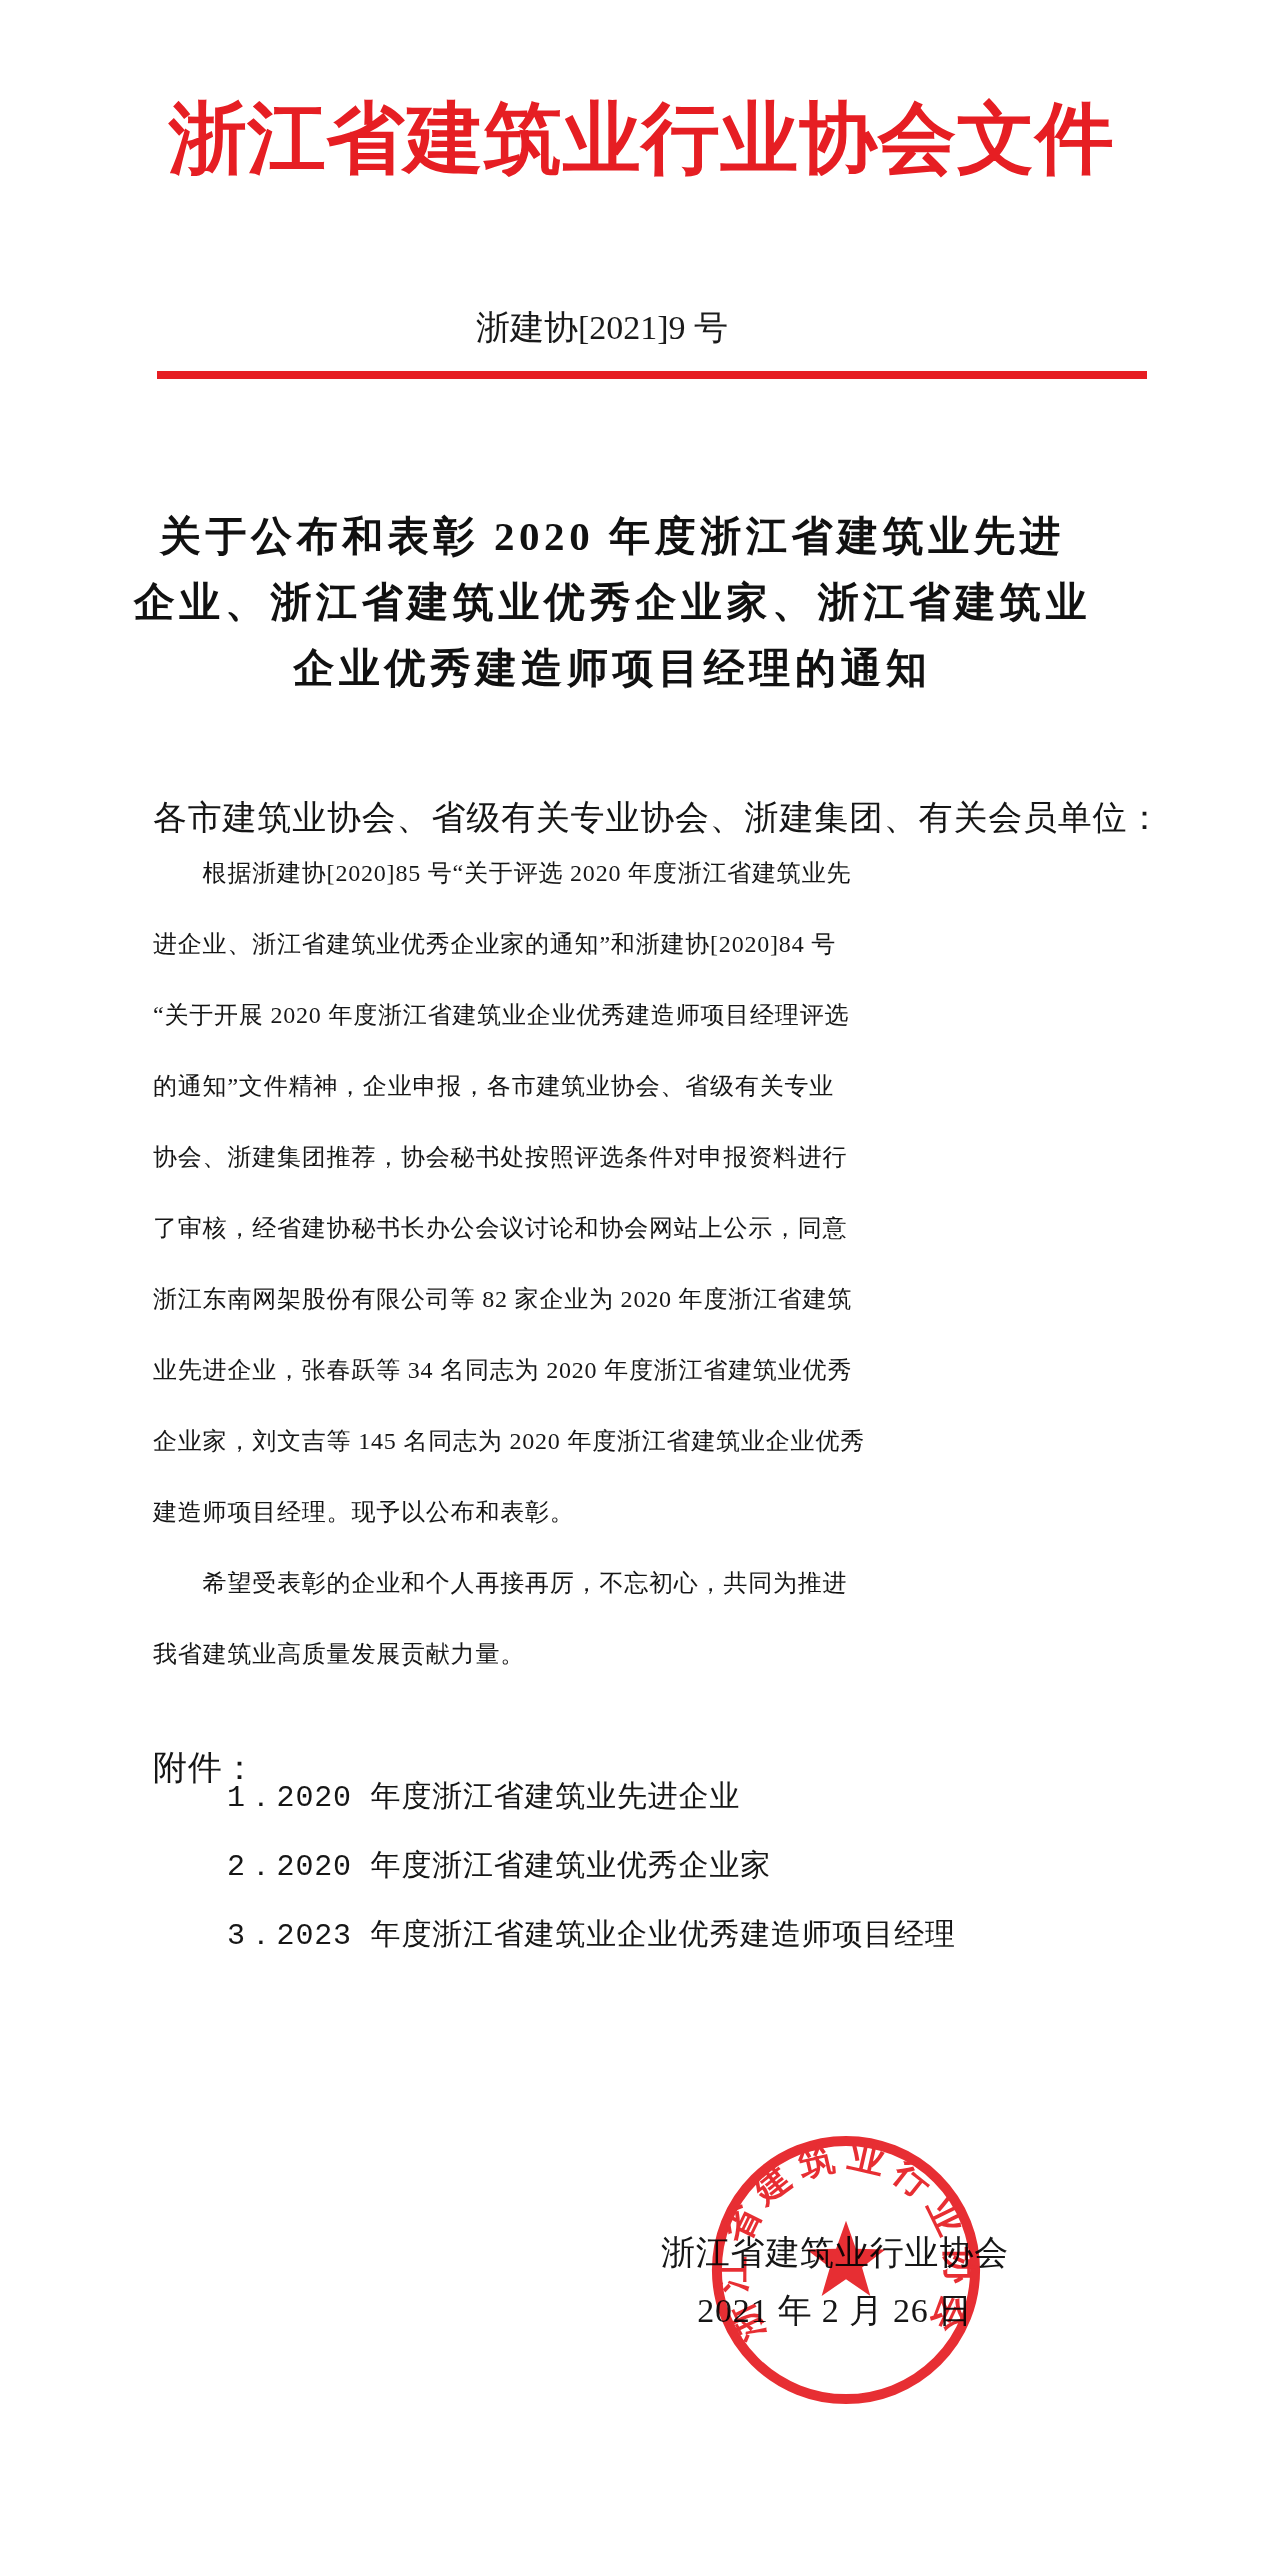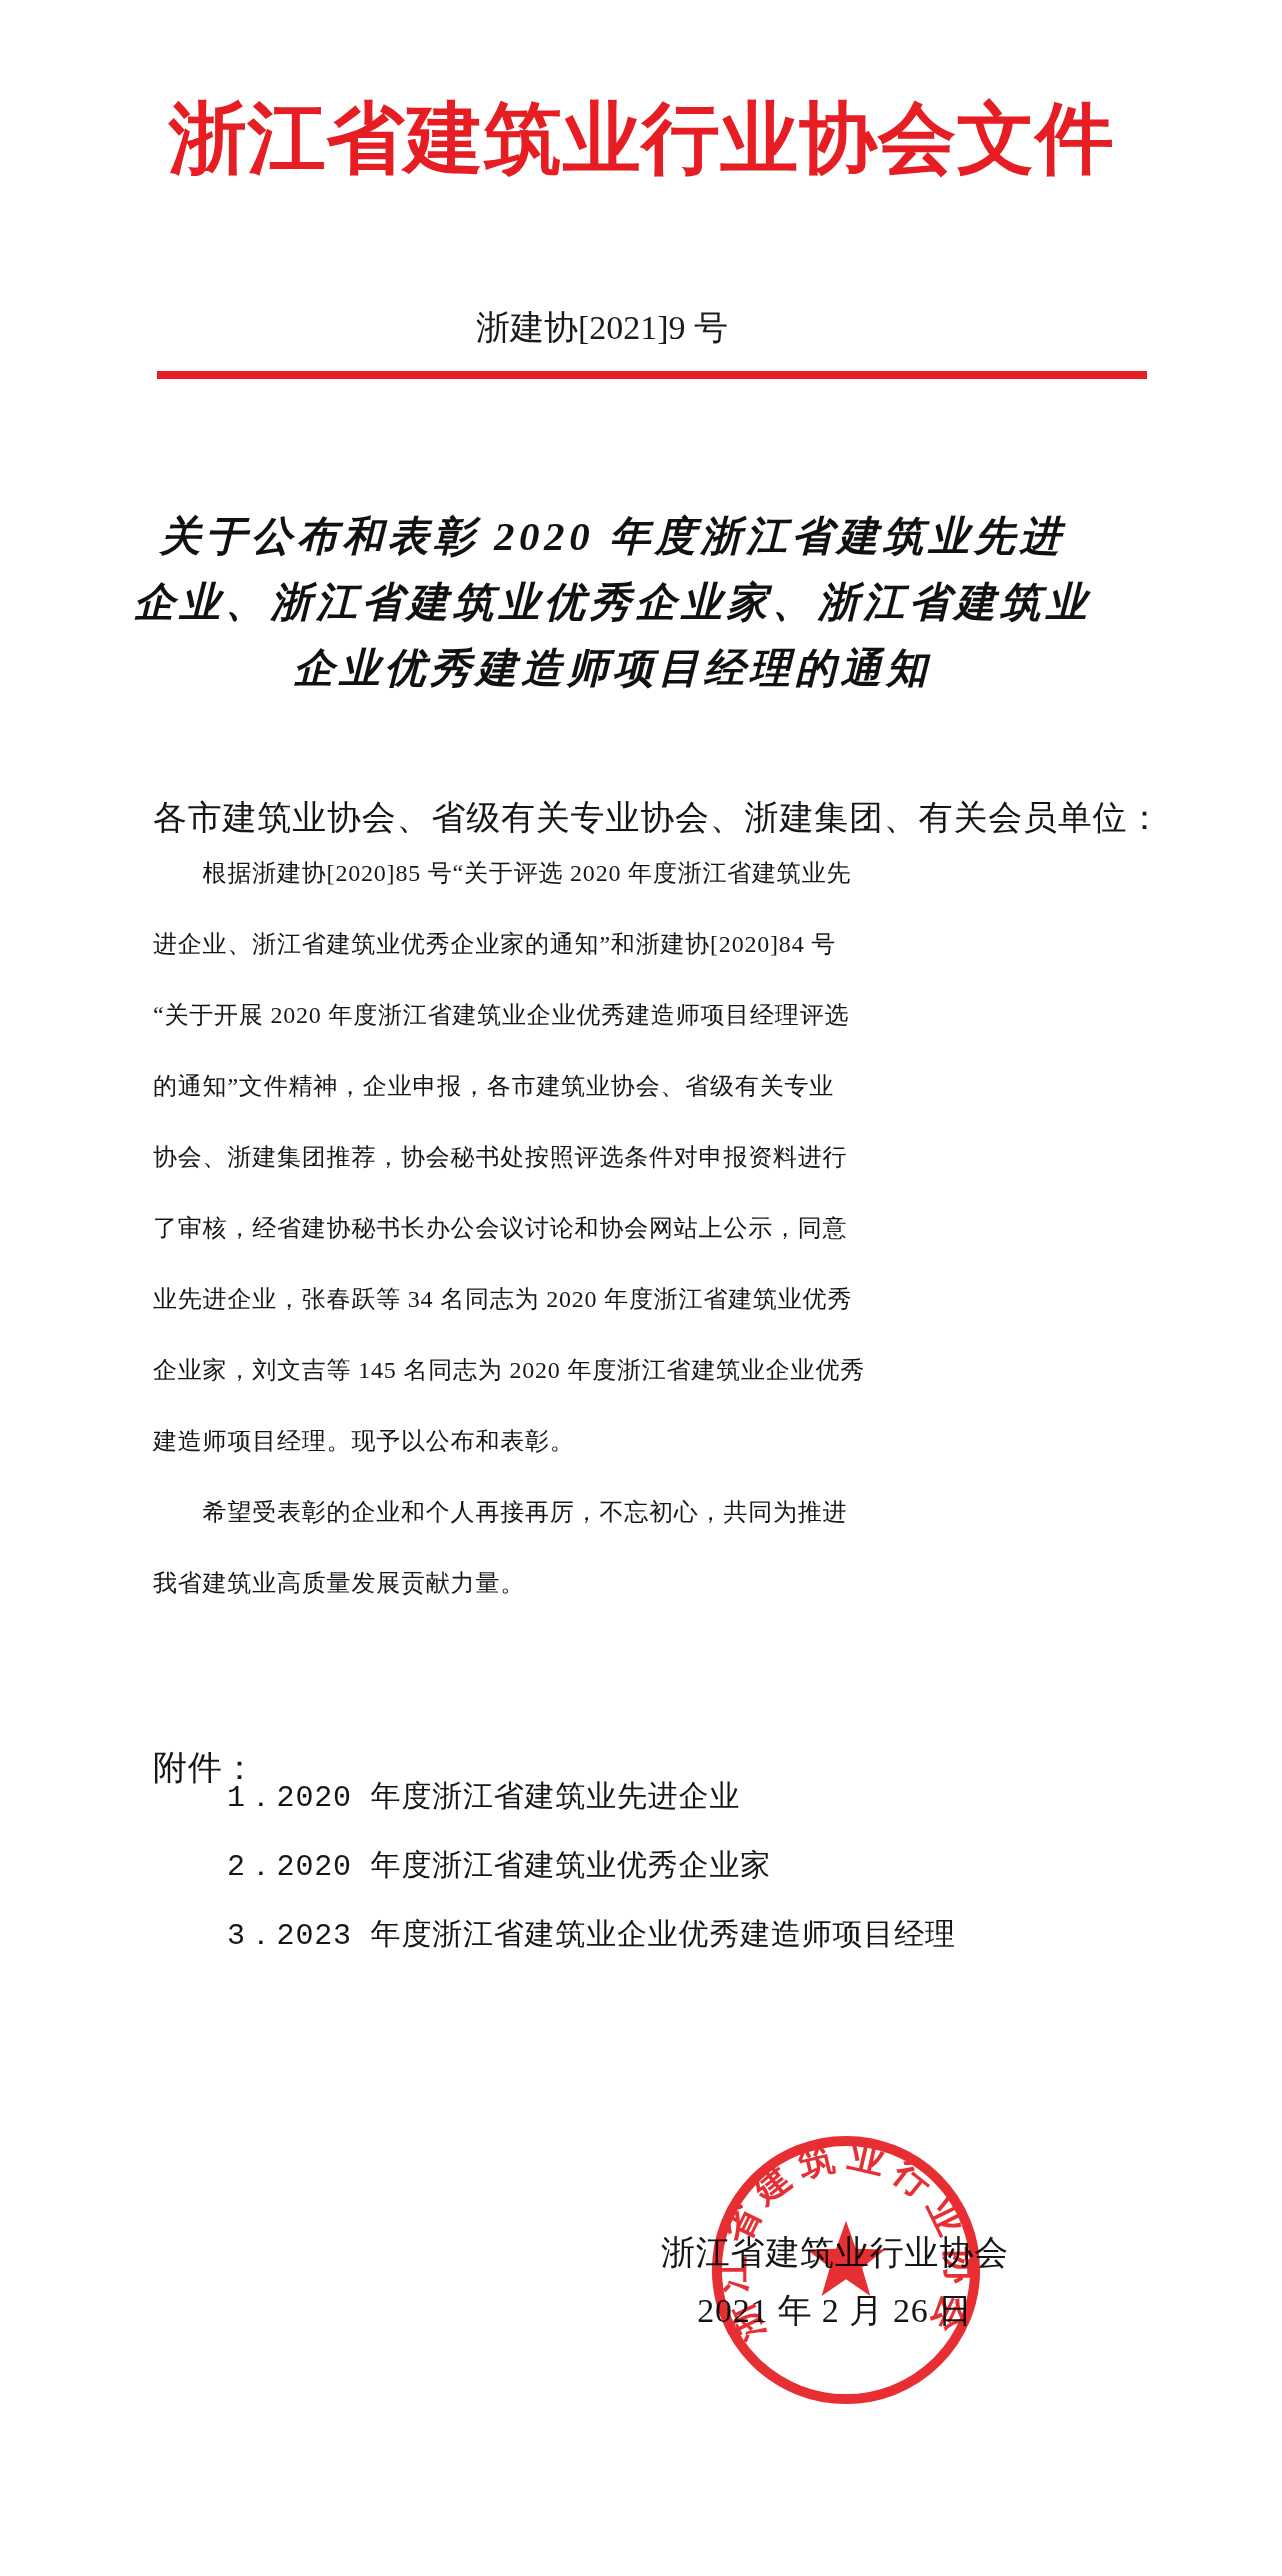--- a/index.html
+++ b/index.html
@@ -32,21 +32,20 @@
     width:990px;height:7.7px;
     background:#e61e23;
   }
   .doc-title{
     position:absolute;top:503px;left:0;width:1225px;
     text-align:center;
     font-size:41px;line-height:66px;
     font-weight:bold;
     letter-spacing:4.6px;
     color:#111;
-    font-style:italic;
   }
   .recipient{
     position:absolute;top:782px;left:153px;width:1013px;
     font-size:34px;line-height:71px;
     letter-spacing:0.8px;
     white-space:nowrap;
   }
   .body-block{
     position:absolute;top:838px;left:153px;width:1013px;
     font-size:24px;line-height:71px;
@@ -112,20 +111,21 @@
 
   <div class="recipient">各市建筑业协会、省级有关专业协会、浙建集团、有关会员单位：</div>
 
   <div class="body-block">
     <div class="line">　　根据浙建协[2020]85 号“关于评选 2020 年度浙江省建筑业先</div>
     <div class="line">进企业、浙江省建筑业优秀企业家的通知”和浙建协[2020]84 号</div>
     <div class="line">“关于开展 2020 年度浙江省建筑业企业优秀建造师项目经理评选</div>
     <div class="line">的通知”文件精神，企业申报，各市建筑业协会、省级有关专业</div>
     <div class="line">协会、浙建集团推荐，协会秘书处按照评选条件对申报资料进行</div>
     <div class="line">了审核，经省建协秘书长办公会议讨论和协会网站上公示，同意</div>
+    <div class="line">浙江东南网架股份有限公司等 82 家企业为 2020 年度浙江省建筑</div>
     <div class="line">业先进企业，张春跃等 34 名同志为 2020 年度浙江省建筑业优秀</div>
     <div class="line">企业家，刘文吉等 145 名同志为 2020 年度浙江省建筑业企业优秀</div>
     <div class="line">建造师项目经理。现予以公布和表彰。</div>
     <div class="line">　　希望受表彰的企业和个人再接再厉，不忘初心，共同为推进</div>
     <div class="line">我省建筑业高质量发展贡献力量。</div>
   </div>
 
   <div class="attach-label">附件：</div>
 
   <div class="attach-list">

